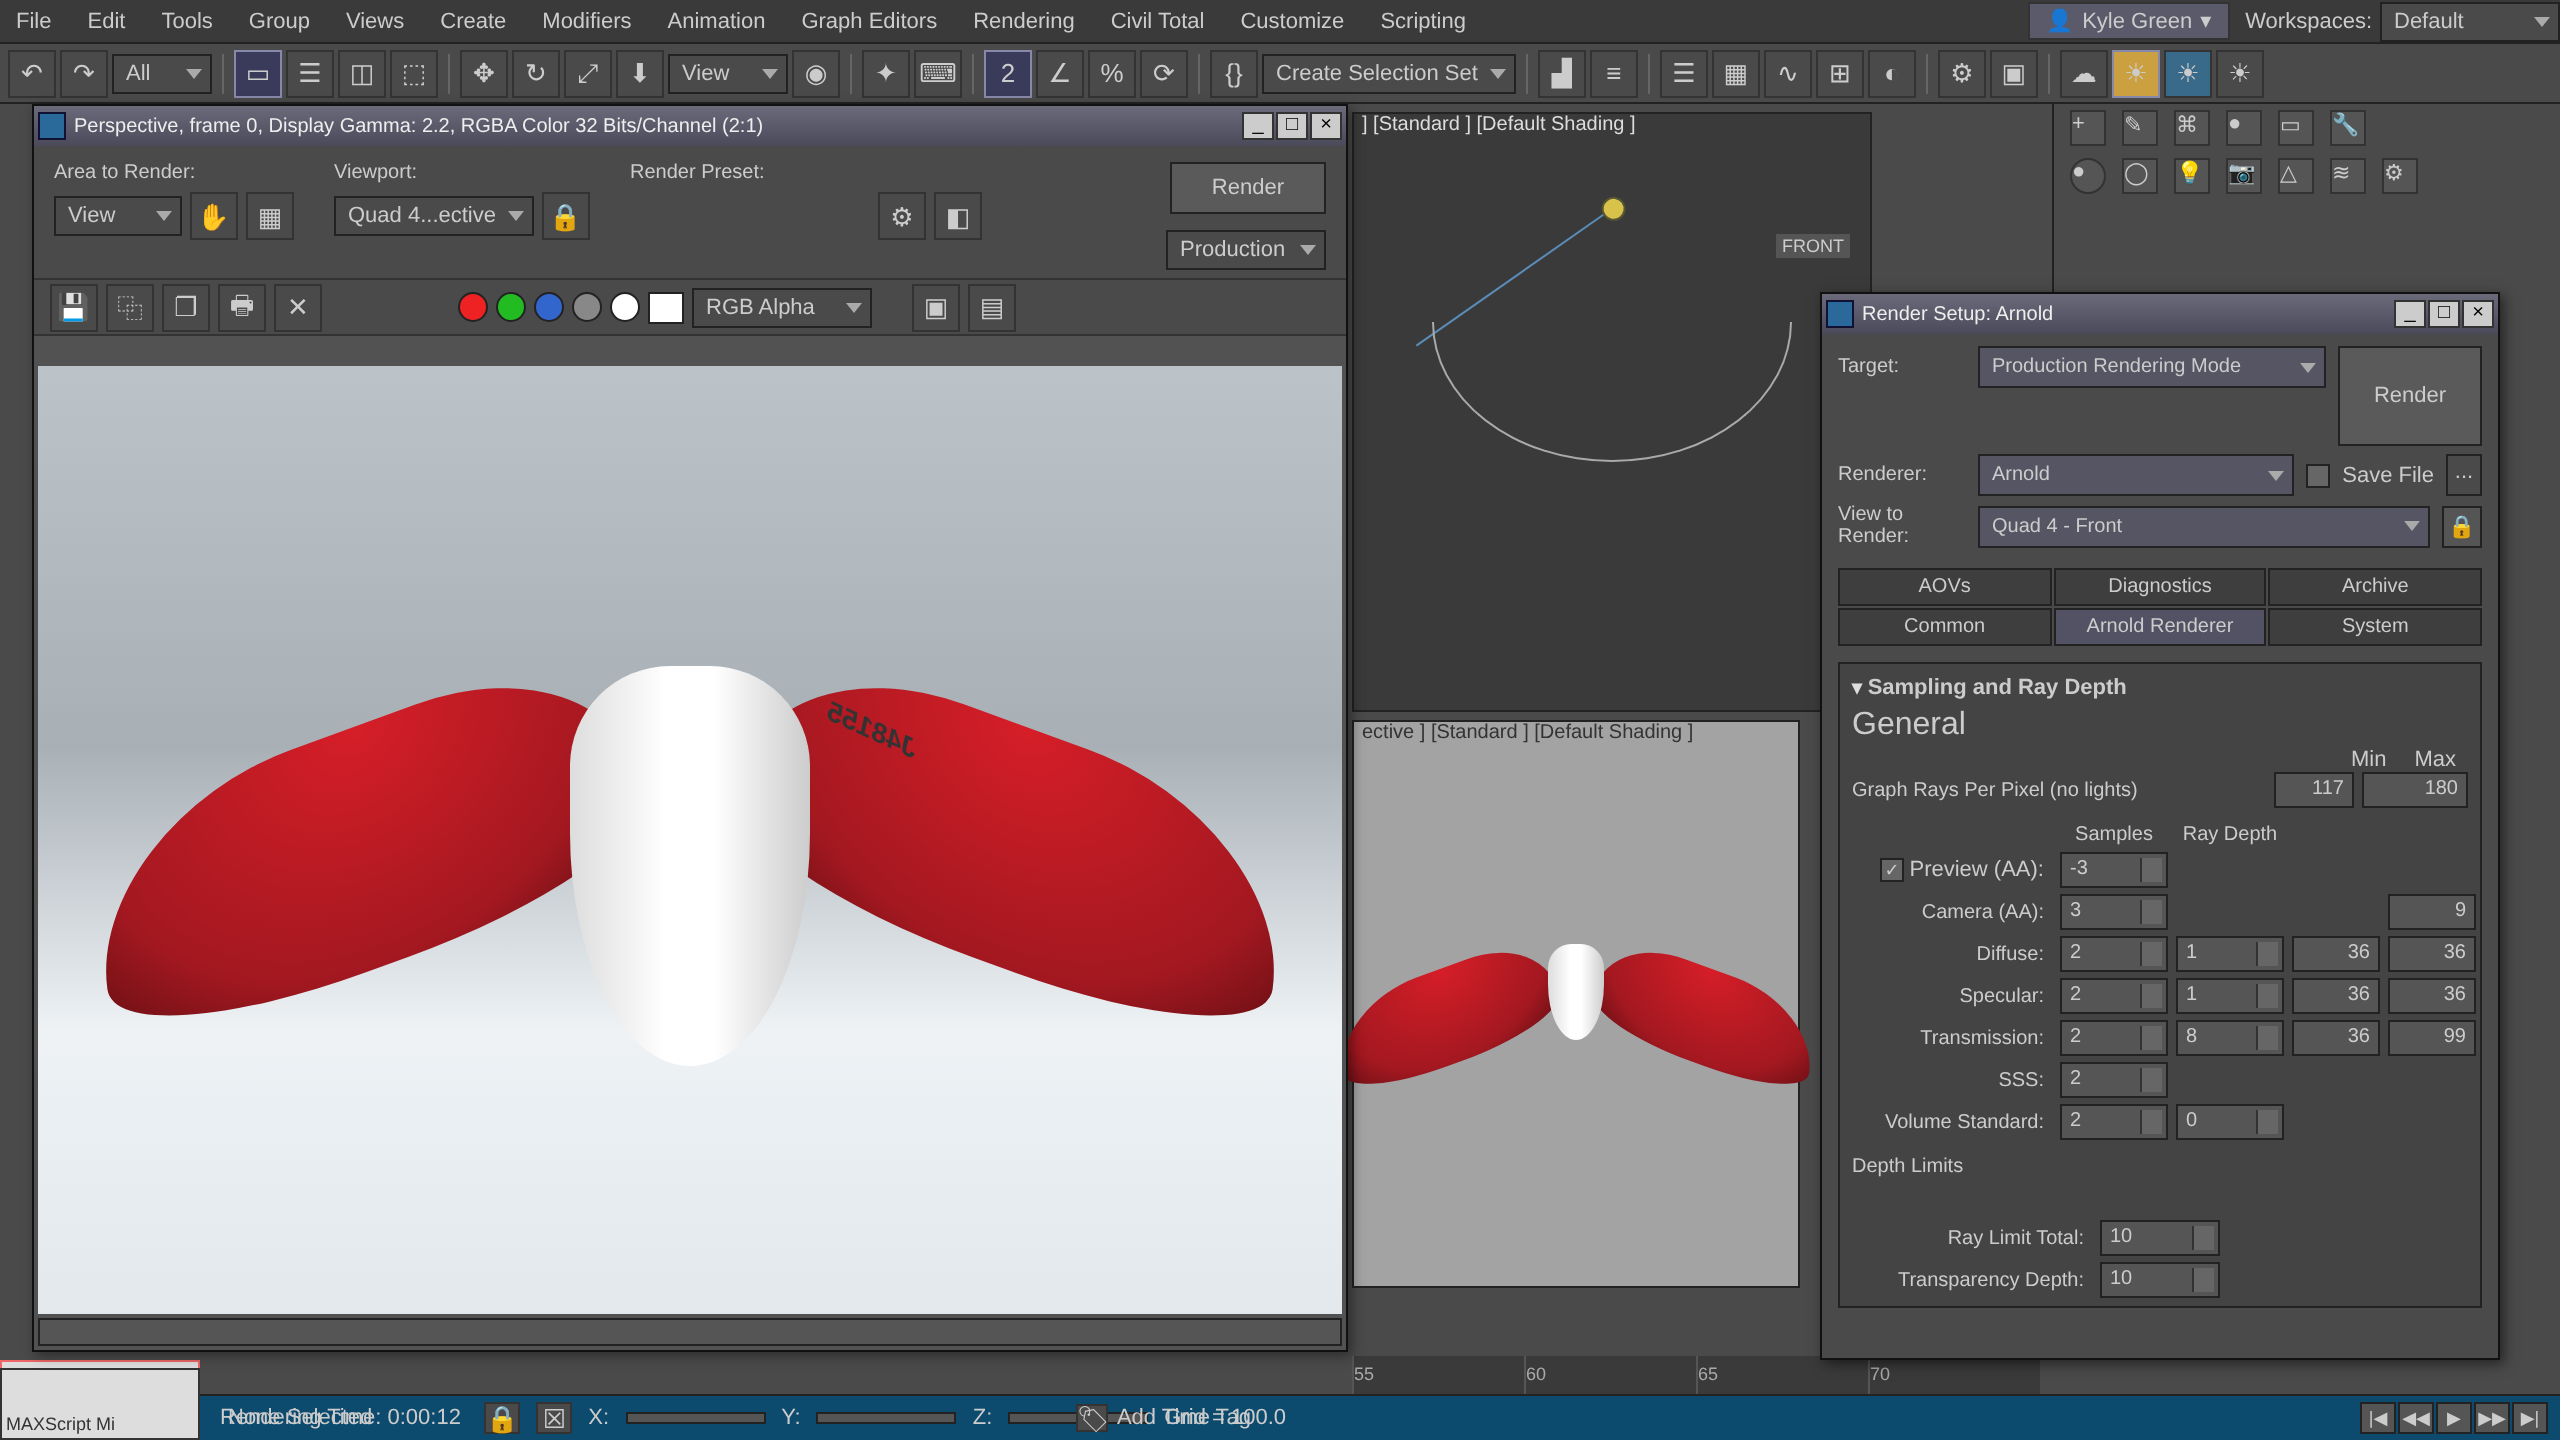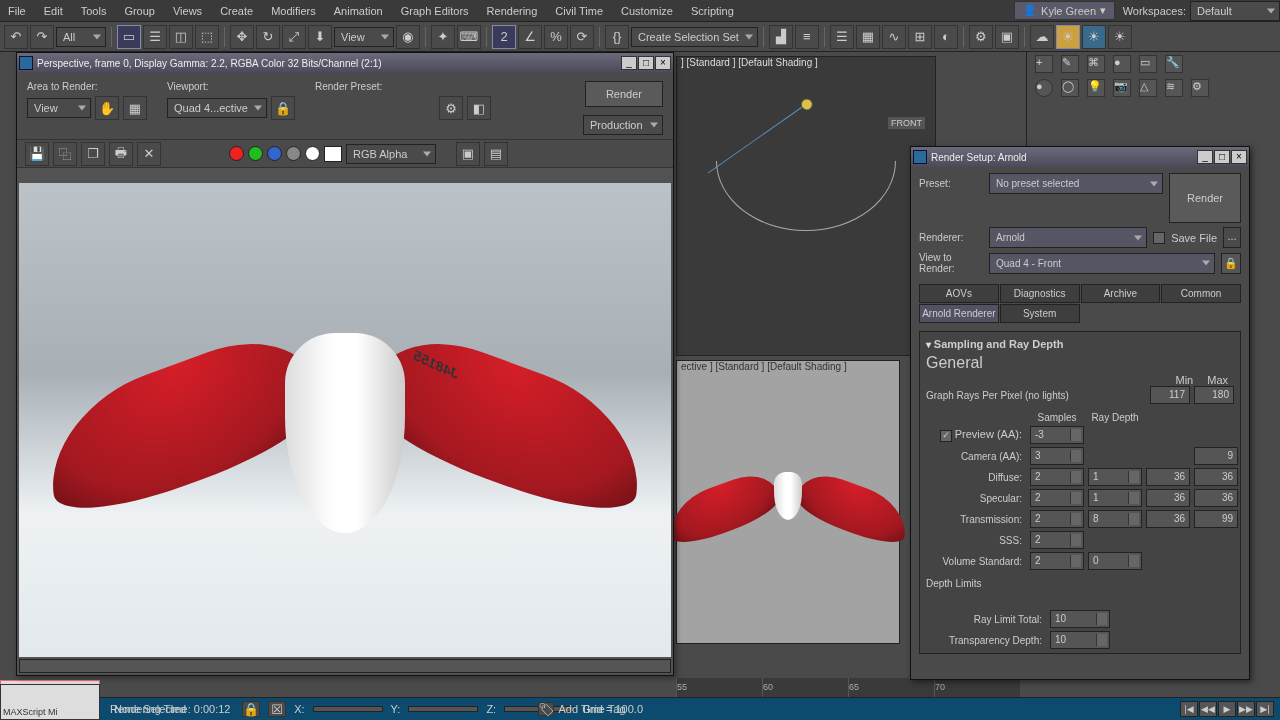--- a/index.html
+++ b/index.html
@@ -58,21 +58,21 @@
 .cmd-tab{width:18px;height:18px;border:1px solid #333;background:#555}
 .cmd-tabs2{height:24px;display:flex;gap:8px;padding:0 8px;align-items:center}
 
 .render-setup{position:absolute;top:146px;right:30px;width:340px;height:534px;background:#4a4a4a;border:1px solid #111;box-shadow:2px 2px 6px rgba(0,0,0,.5);z-index:100}
 .rs-body{padding:6px 8px;display:flex;flex-direction:column;gap:4px}
 .rs-row{display:flex;align-items:center;gap:6px}
 .rs-lbl{width:64px;font-size:10px}
 .rs-drop{flex:1;background:#555564;border:1px solid #222;padding:2px 18px 2px 6px;position:relative;height:21px;line-height:16px;font-size:10px}
 .rs-drop::after{content:"";position:absolute;right:4px;top:50%;transform:translateY(-50%);border-left:4px solid transparent;border-right:4px solid transparent;border-top:5px solid #aaa}
 .rs-render-btn{width:72px;height:50px;background:#5a5a5a;border:1px solid #222;display:flex;align-items:center;justify-content:center;font-size:11px}
-.rs-tabs{display:grid;grid-template-columns:repeat(4,1fr);gap:1px;margin:6px 0 0}
+.rs-tabs{display:grid;grid-template-columns:repeat(3,1fr);gap:1px;margin:6px 0 0}
 .rs-tab{background:#3e3e3e;border:1px solid #222;padding:3px 0;text-align:center;font-size:10px}
 .rs-tab.sel{background:#525264}
 .rs-section{background:#444;border:1px solid #222;margin-top:4px;padding:4px 6px}
 .rs-sec-title{font-size:10px;font-weight:bold;color:#ddd;padding:2px 0}
 .rs-grid{display:grid;grid-template-columns:100px 54px 54px 44px 44px;gap:3px 4px;align-items:center}
 .rs-grid .h{font-size:10px;text-align:center}
 .rs-grid .rlbl{font-size:10px;text-align:right;padding-right:4px}
 .num{background:#555;border:1px solid #222;padding:1px 16px 1px 4px;position:relative;font-size:10px;height:18px;line-height:14px}
 .num::after{content:"";position:absolute;right:2px;top:2px;bottom:2px;width:10px;background:#666;border-left:1px solid #333}
 .val{background:#555;border:1px solid #222;padding:1px 4px;font-size:10px;height:18px;line-height:14px;text-align:right}
@@ -96,21 +96,21 @@
   <span class="menu-item">File</span>
   <span class="menu-item">Edit</span>
   <span class="menu-item">Tools</span>
   <span class="menu-item">Group</span>
   <span class="menu-item">Views</span>
   <span class="menu-item">Create</span>
   <span class="menu-item">Modifiers</span>
   <span class="menu-item">Animation</span>
   <span class="menu-item">Graph Editors</span>
   <span class="menu-item">Rendering</span>
-  <span class="menu-item">Civil Time</span>
+  <span class="menu-item">Civil Total</span>
   <span class="menu-item">Customize</span>
   <span class="menu-item">Scripting</span>
   <div class="right-section">
     <div class="user-badge">
       <span>👤</span>
       <span>Kyle Green</span>
       <span>▾</span>
     </div>
     <div class="workspace-label">
       <span>Workspaces:</span>
@@ -284,22 +284,22 @@
     <div class="title-btns">
       <div class="title-btn">_</div>
       <div class="title-btn">□</div>
       <div class="title-btn">×</div>
     </div>
   </div>
   <div class="rs-body">
     <div style="display:flex;gap:6px">
       <div style="flex:1;display:flex;flex-direction:column;gap:4px">
         <div class="rs-row">
-            <div class="rs-lbl">Preset:</div>
-            <div class="rs-drop">No preset selected</div>
+            <div class="rs-lbl">Target:</div>
+            <div class="rs-drop">Production Rendering Mode</div>
           </div>
       </div>
       <div class="rs-render-btn">Render</div>
     </div>
     <div class="rs-row">
       <div class="rs-lbl">Renderer:</div>
       <div class="rs-drop">Arnold</div>
       <div class="cb"></div>
       <span>Save File</span>
       <div class="ellipsis-btn">...</div>
@@ -321,21 +321,21 @@
       <div class="rs-sec-title">▾ <span>Sampling and Ray Depth</span></div>
       <div style="font-size:16px;padding:2px 0">General</div>
       <div style="display:flex;justify-content:flex-end;gap:14px;font-size:10px;padding:0 6px">
         <span>Min</span>
         <span>Max</span>
       </div>
       <div class="rs-row" style="justify-content:space-between">
         <span style="font-size:10px">Graph Rays Per Pixel (no lights)</span>
         <div style="display:flex;gap:4px">
           <div class="val" style="width:40px">117</div>
-          <div class="val" style="width:40px">180</div>
+          <div class="val" style="width:53px">180</div>
         </div>
       </div>
       <div class="rs-grid" style="margin-top:8px">
         <div></div>
         <div class="h">Samples</div>
         <div class="h">Ray Depth</div>
         <div></div>
           <div></div>
 
         <div class="rlbl"><span class="cb">✓</span> <span>Preview (AA):</span></div>

